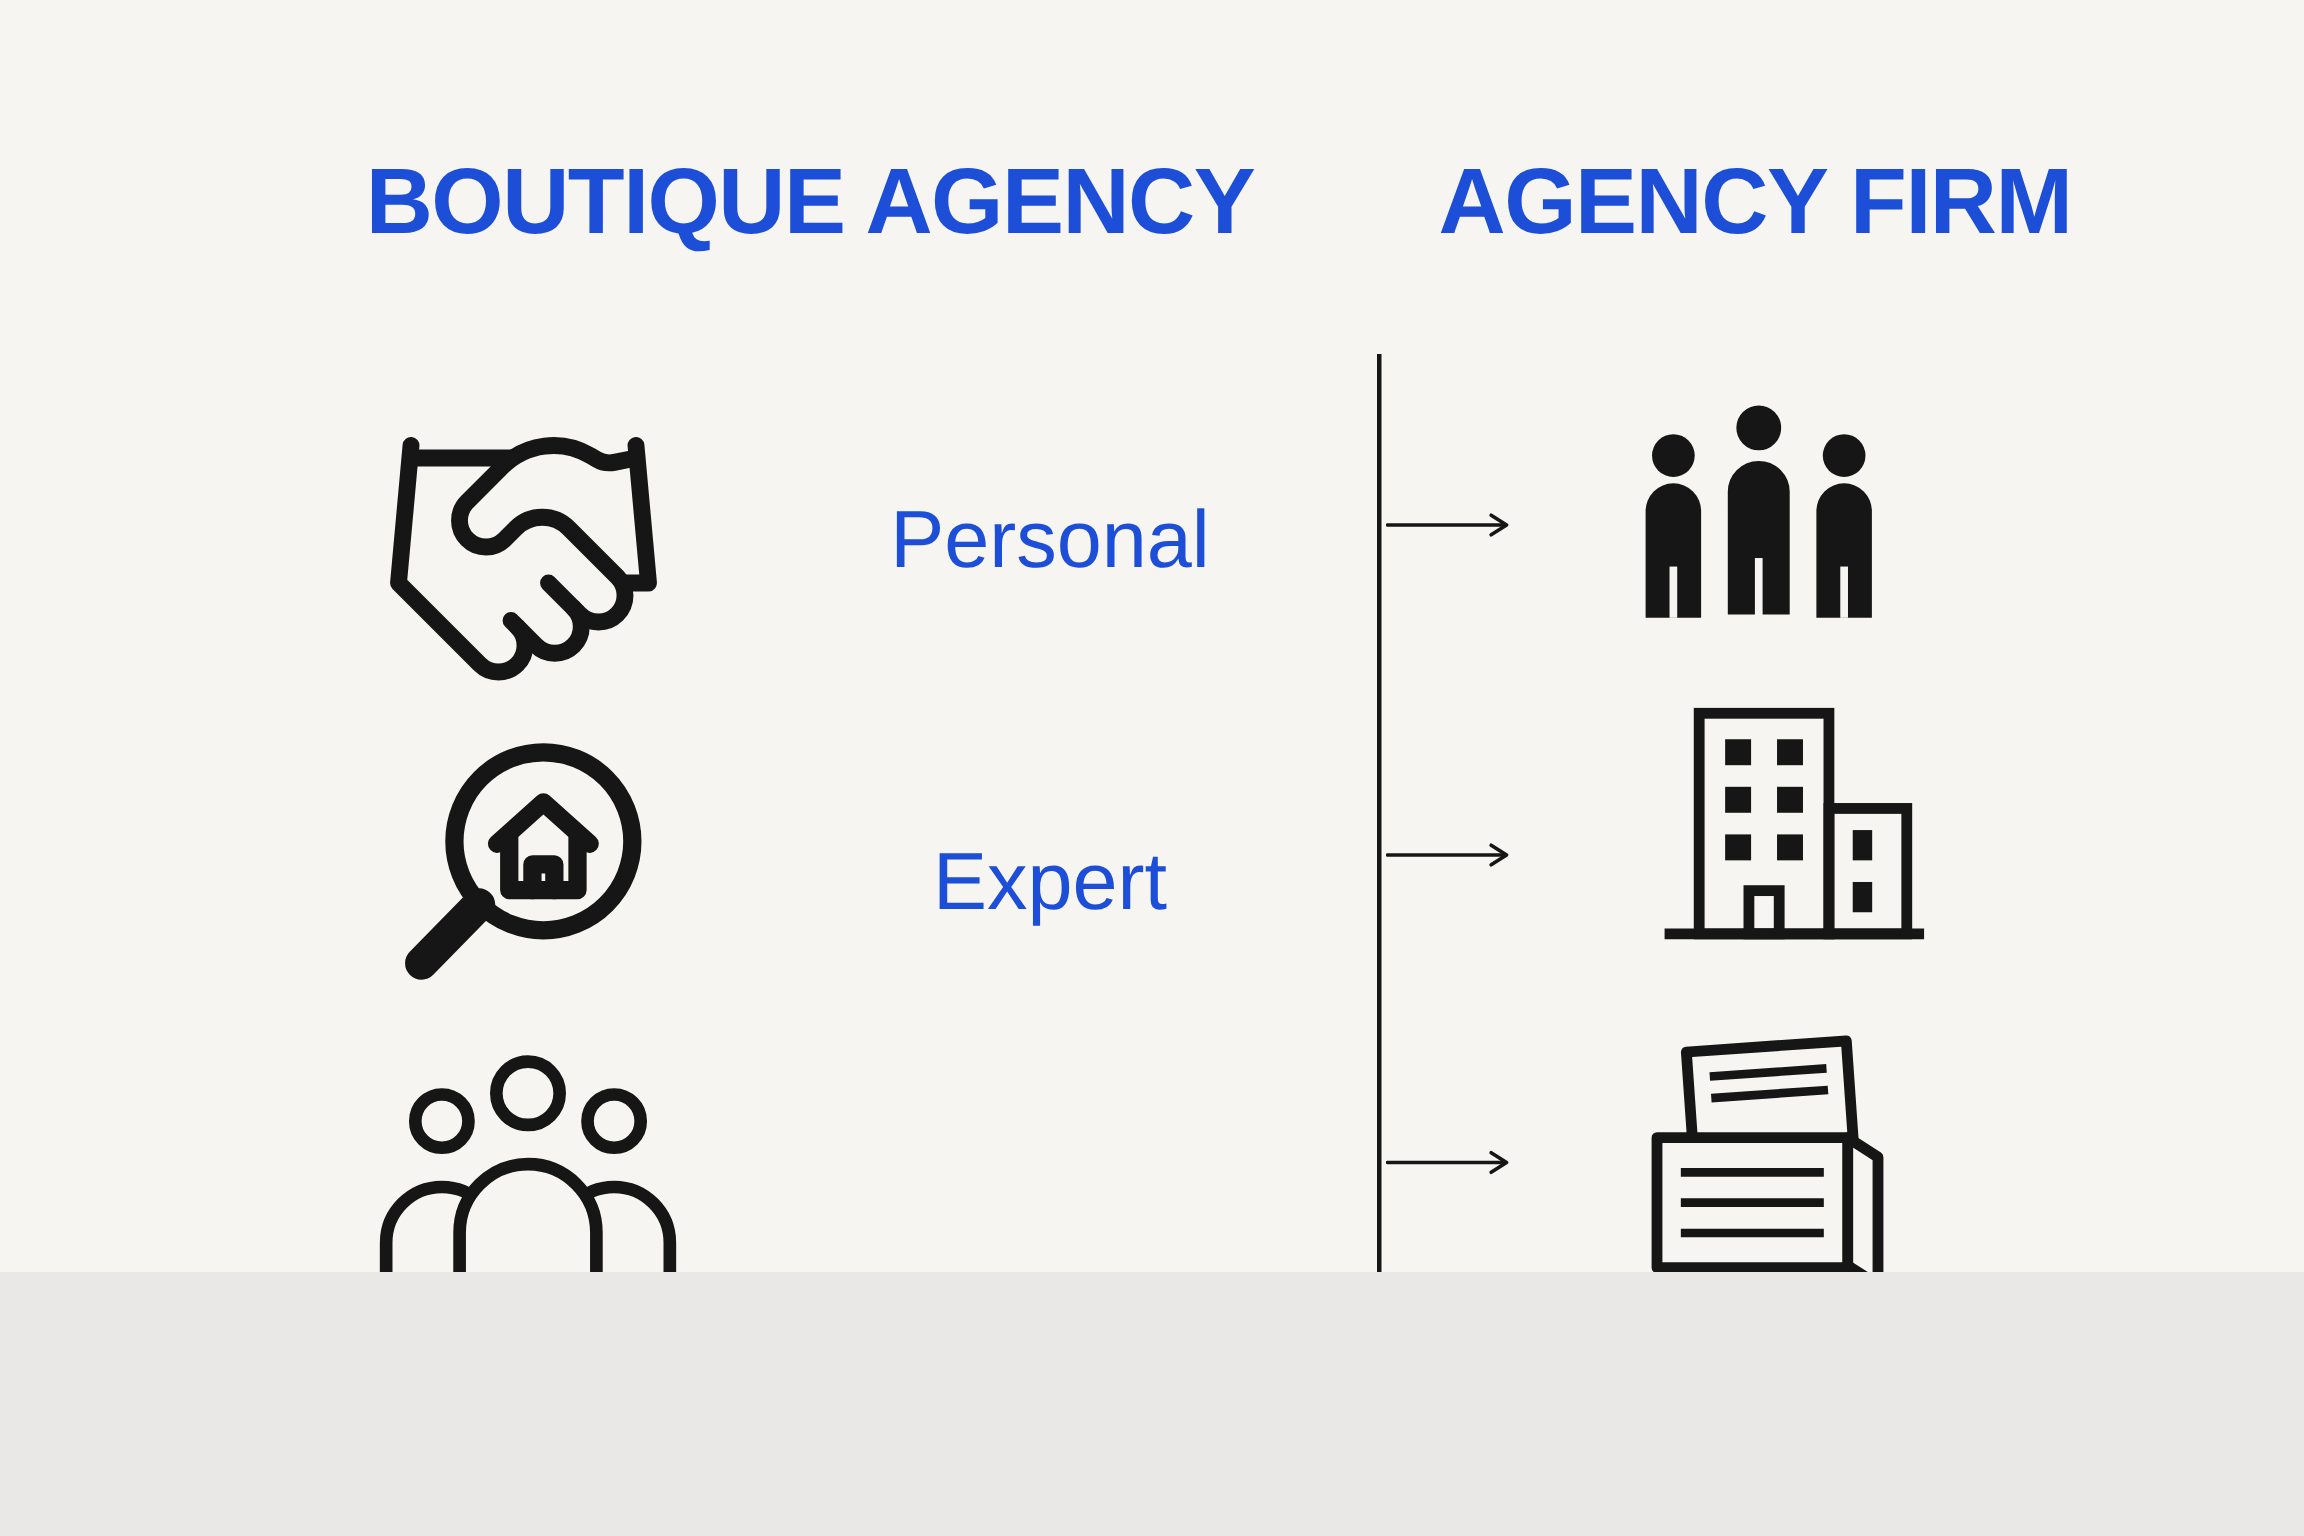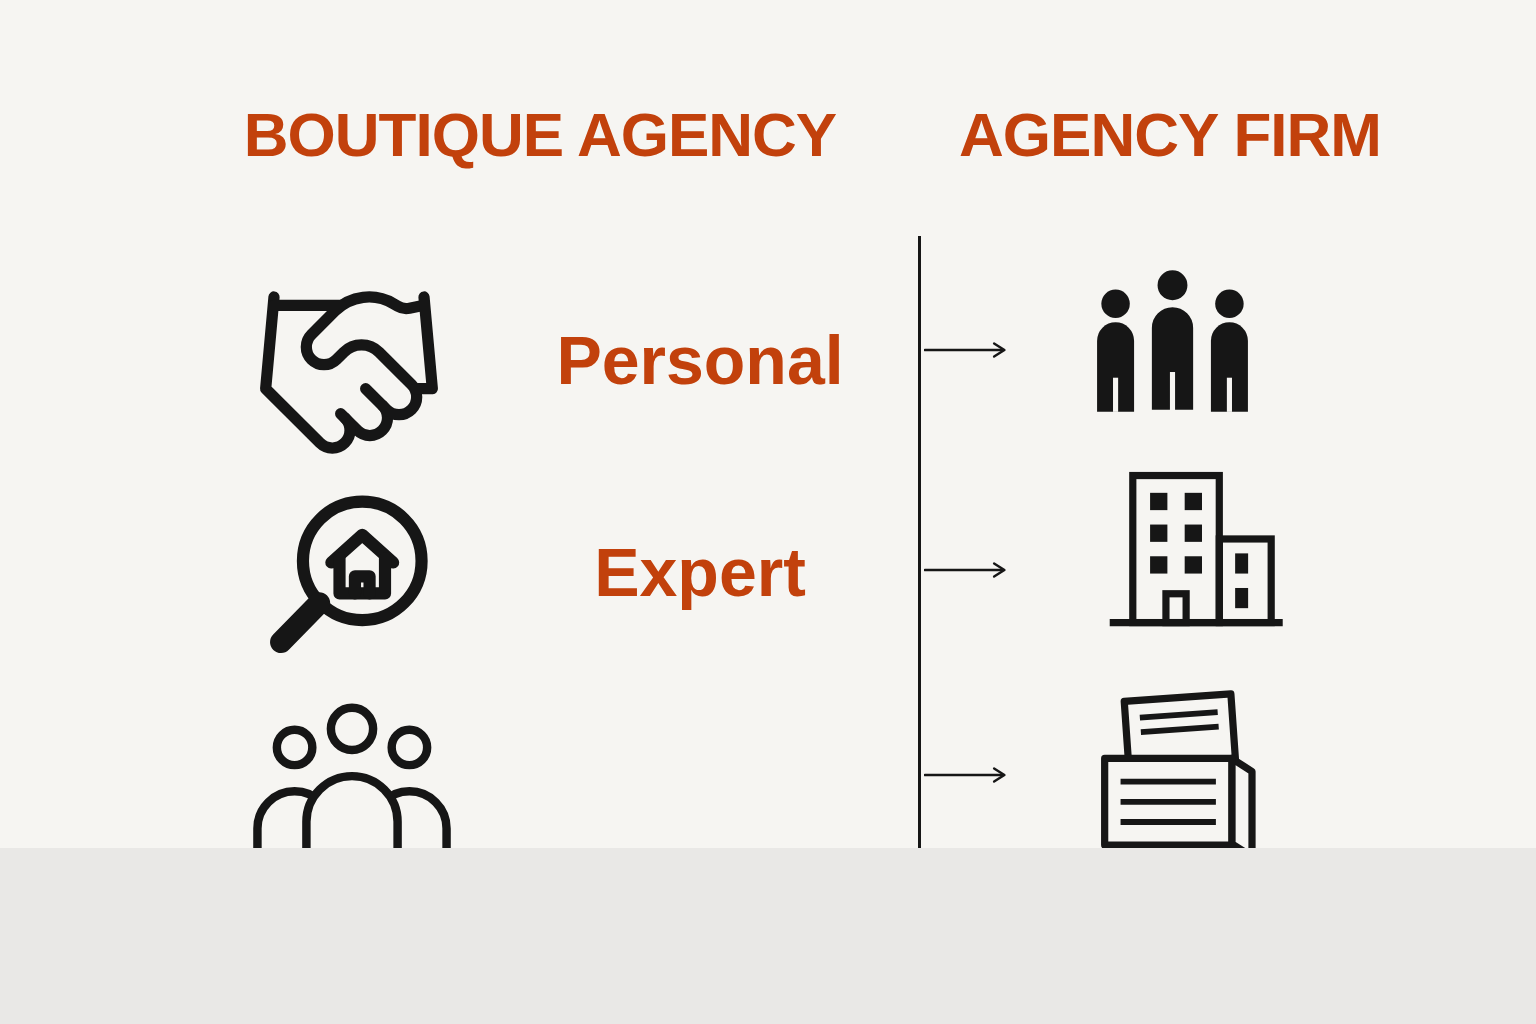--- a/index.html
+++ b/index.html
@@ -5,21 +5,21 @@
   html,body{margin:0;padding:0;}
   body{
     font-family:"Liberation Sans","DejaVu Sans",sans-serif;
     background:#e9e8e6;
   }
   .canvas{
     position:relative;
     width:1536px;height:848px;
     background:#f6f5f2;
     overflow:hidden;
-    color:#c2410c;
+    color:#1d4ed8;
   }
   .col-title{
     position:absolute;
     top:100px;
     font-size:62px;
     font-weight:bold;
     letter-spacing:-1px;
     text-align:center;
     line-height:70px;
     white-space:nowrap;
@@ -28,22 +28,22 @@
   .col-title.right{left:940px;width:460px;}
   .divider{
     position:absolute;
     left:918px;top:236px;
     width:3px;height:652px;
     background:#161616;
   }
   .row-label{
     position:absolute;
     left:480px;width:440px;
-    font-size:68px;
-    font-weight:700;
+    font-size:54px;
+    font-weight:400;
     text-align:center;
     line-height:64px;
     white-space:nowrap;
   }
   .icon{position:absolute;}
   .icon svg{display:block;width:100%;height:100%;}
   .arrow{position:absolute;width:86px;height:24px;}
   .arrow svg{display:block;width:100%;height:100%;}
 </style>
 </head>
@@ -96,21 +96,21 @@
   <div class="icon" style="left:255px;top:478px;width:195px;height:195px;">
     <svg viewBox="0 0 24 24" fill="none" stroke="#161616" stroke-width="1.5" stroke-linecap="round" stroke-linejoin="round">
       <circle cx="13.2" cy="10.2" r="7.3"></circle>
       <path d="M7.9 15.4 3.2 20.2" stroke-width="2.7"></path>
       <path d="M9.4 10.4 13.2 7 17 10.4"></path>
       <path d="M10.4 9.9v4.3h5.6V9.9"></path>
       <path d="M12.3 14.2v-2.1h1.8v2.1"></path>
     </svg>
   </div>
 
-  <div class="row-label" style="top:540px;">Expert</div>
+  <div class="row-label" style="top:556px;">Expert</div>
 
   <div class="arrow" style="left:924px;top:558px;">
     <svg viewBox="0 0 92 22" fill="none" stroke="#161616" stroke-width="2.6" stroke-linecap="round" stroke-linejoin="round">
       <path d="M1 11 H84"></path>
       <path d="M75 4 L86 11 L75 18"></path>
     </svg>
   </div>
 
   <div class="icon" style="left:1098px;top:464px;width:195px;height:173px;">
     <svg viewBox="0 0 135 120" fill="none" stroke="#161616" stroke-width="5">

